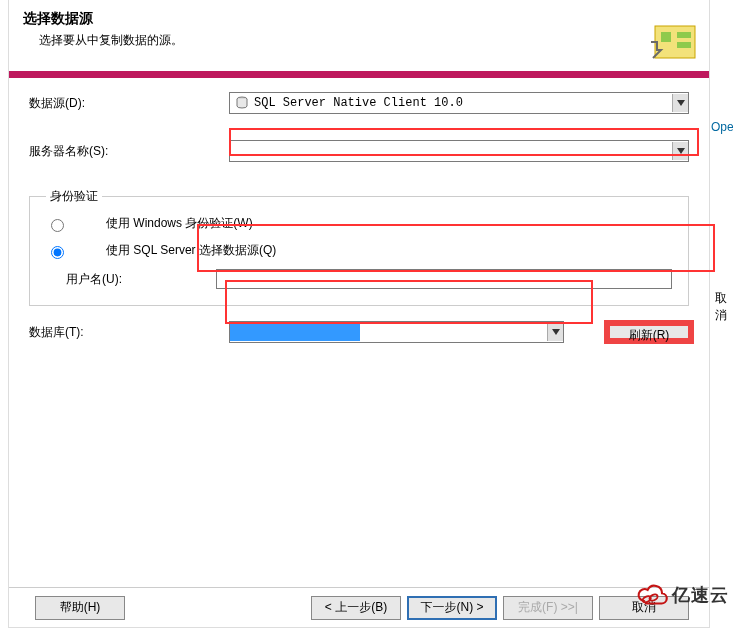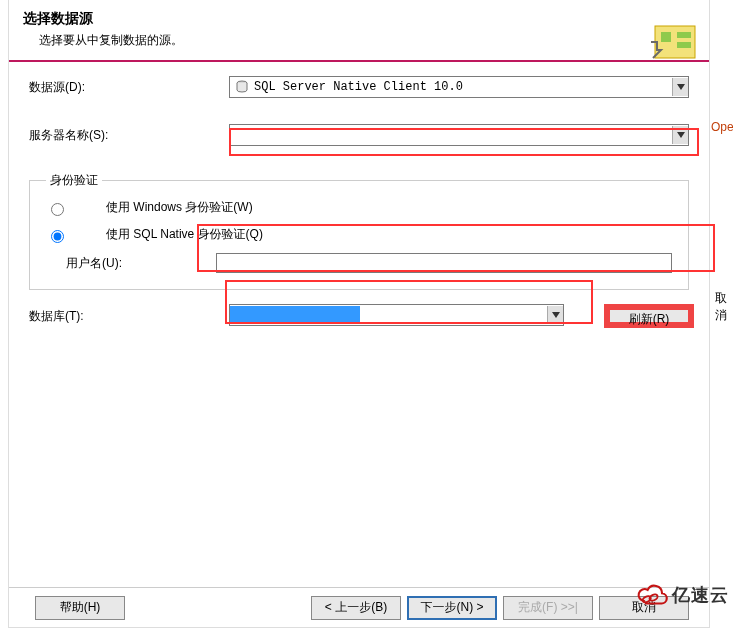--- a/index.html
+++ b/index.html
@@ -17,23 +17,23 @@
     position: absolute;
     left: 8px;
     top: 0;
     width: 702px;
     height: 628px;
     border: 1px solid #ddd;
     border-top: none;
     background: #fff;
   }
   .header {
-    border-bottom: 2px solid #be185d;
+    border-bottom: 7px solid #be185d;
     padding: 10px 14px 8px 14px;
-    height: 62px;
+    height: 78px;
     position: relative;
   }
   .header-title {
     font-size: 14px;
     font-weight: bold;
     color: #000;
     margin-bottom: 4px;
   }
   .header-subtitle {
     font-size: 12px;
@@ -56,21 +56,21 @@
     margin-bottom: 26px;
     min-height: 22px;
   }
   .label-col {
     width: 200px;
     flex-shrink: 0;
   }
   .field-col {
     flex: 1;
     display: flex;
-    align-items: flex-start;
+    align-items: center;
     border-radius: 9px;
   }
   .combo {
     display: flex;
     align-items: center;
     background: #fff;
     border: 1px solid #7a7a7a;
     height: 22px;
     width: 100%;
   }
@@ -195,21 +195,21 @@
   .btn-default {
     border: 2px solid #2f6fb3;
   }
   .footer .spacer { flex: 1; }
   
   .right-cut {
     position: absolute;
     right: 0;
     top: 120px;
     width: 22px;
-    color: #c2410c;
+    color: #0369a1;
     font-size: 12px;
   }
   .right-cut2 {
     position: absolute;
     right: 0;
     top: 290px;
     width: 18px;
     color: #000;
     font-size: 12px;
   }
@@ -288,21 +288,21 @@
     <fieldset class="auth">
       <legend>身份验证</legend>
 
       <div class="radio-row">
         <input type="radio" name="auth" style="">
         <label>使用 Windows 身份验证(W)</label>
       </div>
 
       <div class="radio-row">
         <input type="radio" name="auth" checked="" style="">
-        <label>使用 SQL Native 身份验证(Q)</label>
+        <label>使用 SQL Server 选择数据源(Q)</label>
       </div>
 
       <div class="cred-row">
         <div class="cred-label">用户名(U):</div>
         <input type="text" class="cred-input" value="" style="">
       </div>
     </fieldset>
 
     <div class="row">
       <div class="label-col">数据库(T):</div>

